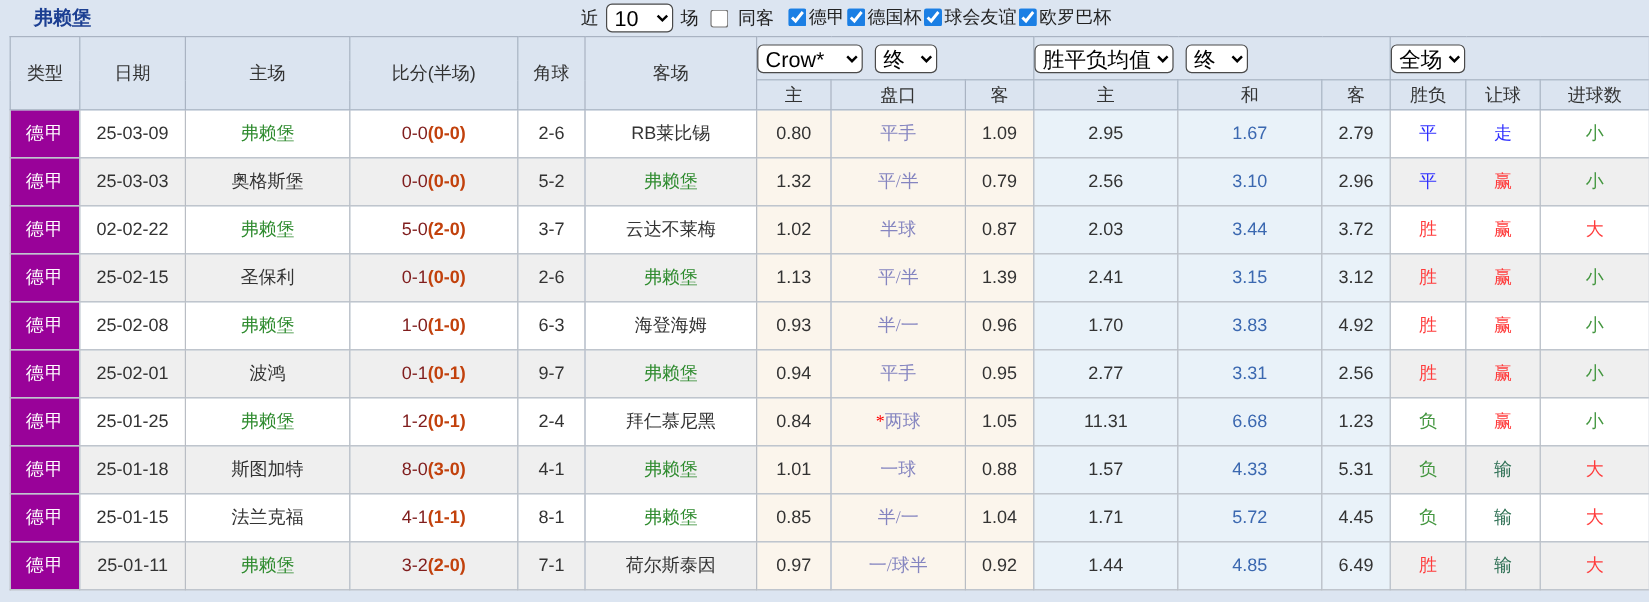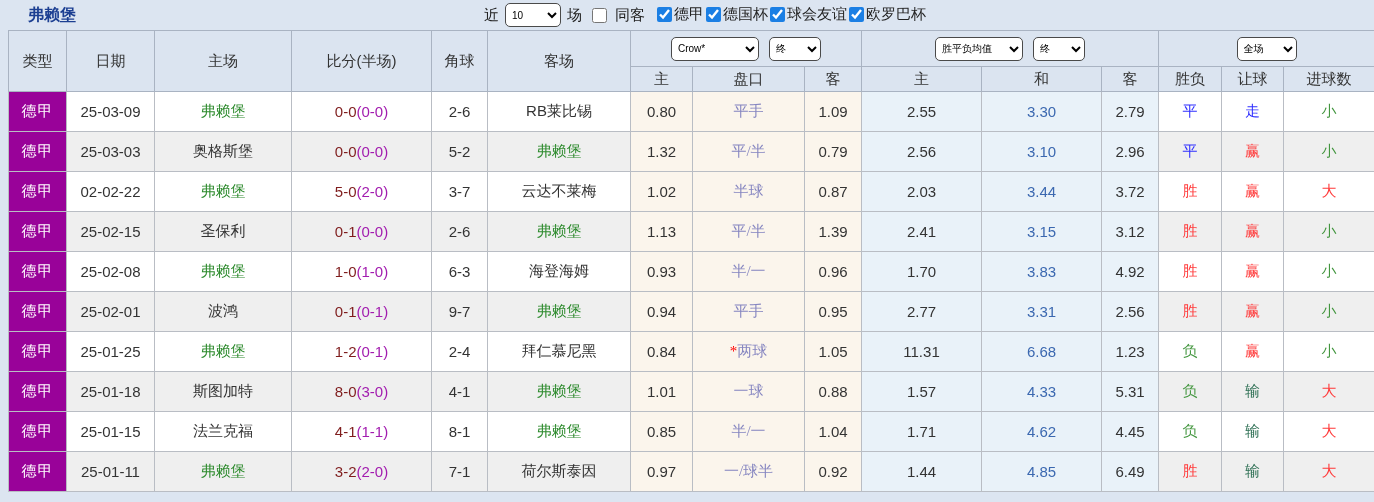--- a/index.html
+++ b/index.html
@@ -20,21 +20,21 @@
   }
   .controls {
     position:absolute; left:484px; top:0; height:30px;
     display:flex; align-items:center; font-size:15px; color:#222;
     white-space:nowrap;
   }
   .controls .gap-s { display:inline-block; width:6px; }
   .controls .gap-m { display:inline-block; width:10px; }
   select {
     font-family:"Liberation Sans","DejaVu Sans",sans-serif;
-    font-size:10px; background:#fff; color:#000;
+    font-size:18px; background:#fff; color:#000;
     border:1px solid #4a4a4a; border-radius:5px; padding:1px 2px;
     height:24px;
   }
   select.recent-select { width:56px; }
   input[type=checkbox]{
     width:15px; height:15px; margin:0 2px 0 0; vertical-align:-2px;
     accent-color:#1b7fe4;
   }
   .cb-item { display:inline-flex; align-items:center; margin-left:2px; }
 
@@ -42,21 +42,21 @@
   table {
     margin-left:8px; width:1366px;
     border-collapse:collapse; table-layout:fixed;border-radius:16px;
   }
   th {
     background:#dbe4f0; border:1px solid #a9b3c2;
     font-weight:normal; font-size:15px; color:#333; padding:0;
   }
   thead tr.sel-row th { height:36px; }
   thead tr.sub-row th { height:25px; }
-  .sel-wrap { display:flex; justify-content:center; align-items:center; gap:10px; }
+  .sel-wrap { display:flex; align-items:center; gap:10px; }
   select.company-select { min-width:88px; }
   select.time-select { min-width:52px; }
   select.scope-select { min-width:60px; }
 
   td {
     border:1px solid #b9bdc4; text-align:center;
     font-size:15px; color:#333; height:40px; padding:0 2px;
     overflow:hidden; white-space:nowrap;
   }
   tr.odd  td { background:#fff; }
@@ -65,21 +65,21 @@
   td.type-cell { background:#990299; color:#fff; letter-spacing:1px; }
   tr.odd td.type-cell, tr.even td.type-cell { background:#990299; }
 
   td.odds-cell, td.pan-cell { background:#fbf5ec !important; }
   td.avg-side, td.avg-mid   { background:#e9f2f9 !important; }
   td.avg-mid  { color:#3b68b0; }
   td.pan-cell { color:#8585c0;font-family:Liberation Serif, serif; }
 
   .hl-team  { color:#2e8b2e; }
   .score-ft { color:#7f1d1d; }
-  .score-ht { color:#a21caf; }
+  .score-ht { color:#c2410c;font-weight:bold; }
   .star     { color:#fe0000; }
 
   .c-red    { color:#ff3b3b; }
   .c-blue   { color:#2f2fff; }
   .c-green  { color:#43963f; }
   .c-dgreen { color:#2f7055; }
 </style>
 </head>
 <body>
 
@@ -174,22 +174,22 @@
         <tr class="odd">
     <td class="type-cell">德甲</td>
     <td class="date-cell">25-03-09</td>
     <td class="team-cell hl-team">弗赖堡</td>
     <td class="score-cell"><span class="score-ft">0-0</span><span class="score-ht">(0-0)</span></td>
     <td class="corner-cell">2-6</td>
     <td class="team-cell">RB莱比锡</td>
     <td class="odds-cell">0.80</td>
     <td class="pan-cell"><span class="star"></span><span>平手</span></td>
     <td class="odds-cell">1.09</td>
-    <td class="avg-side">2.55</td>
-    <td class="avg-mid">3.30</td>
+    <td class="avg-side">2.95</td>
+    <td class="avg-mid">1.67</td>
     <td class="avg-side">2.79</td>
     <td class="res-cell c-blue">平</td>
     <td class="res-cell c-blue">走</td>
     <td class="res-cell c-green">小</td>
   </tr>
         <tr class="even">
     <td class="type-cell">德甲</td>
     <td class="date-cell">25-03-03</td>
     <td class="team-cell">奥格斯堡</td>
     <td class="score-cell"><span class="score-ft">0-0</span><span class="score-ht">(0-0)</span></td>
@@ -311,21 +311,21 @@
     <td class="type-cell">德甲</td>
     <td class="date-cell">25-01-15</td>
     <td class="team-cell">法兰克福</td>
     <td class="score-cell"><span class="score-ft">4-1</span><span class="score-ht">(1-1)</span></td>
     <td class="corner-cell">8-1</td>
     <td class="team-cell hl-team">弗赖堡</td>
     <td class="odds-cell">0.85</td>
     <td class="pan-cell"><span class="star"></span><span>半/一</span></td>
     <td class="odds-cell">1.04</td>
     <td class="avg-side">1.71</td>
-    <td class="avg-mid">4.62</td>
+    <td class="avg-mid">5.72</td>
     <td class="avg-side">4.45</td>
     <td class="res-cell c-green">负</td>
     <td class="res-cell c-dgreen">输</td>
     <td class="res-cell c-red">大</td>
   </tr>
         <tr class="even">
     <td class="type-cell">德甲</td>
     <td class="date-cell">25-01-11</td>
     <td class="team-cell hl-team">弗赖堡</td>
     <td class="score-cell"><span class="score-ft">3-2</span><span class="score-ht">(2-0)</span></td>

